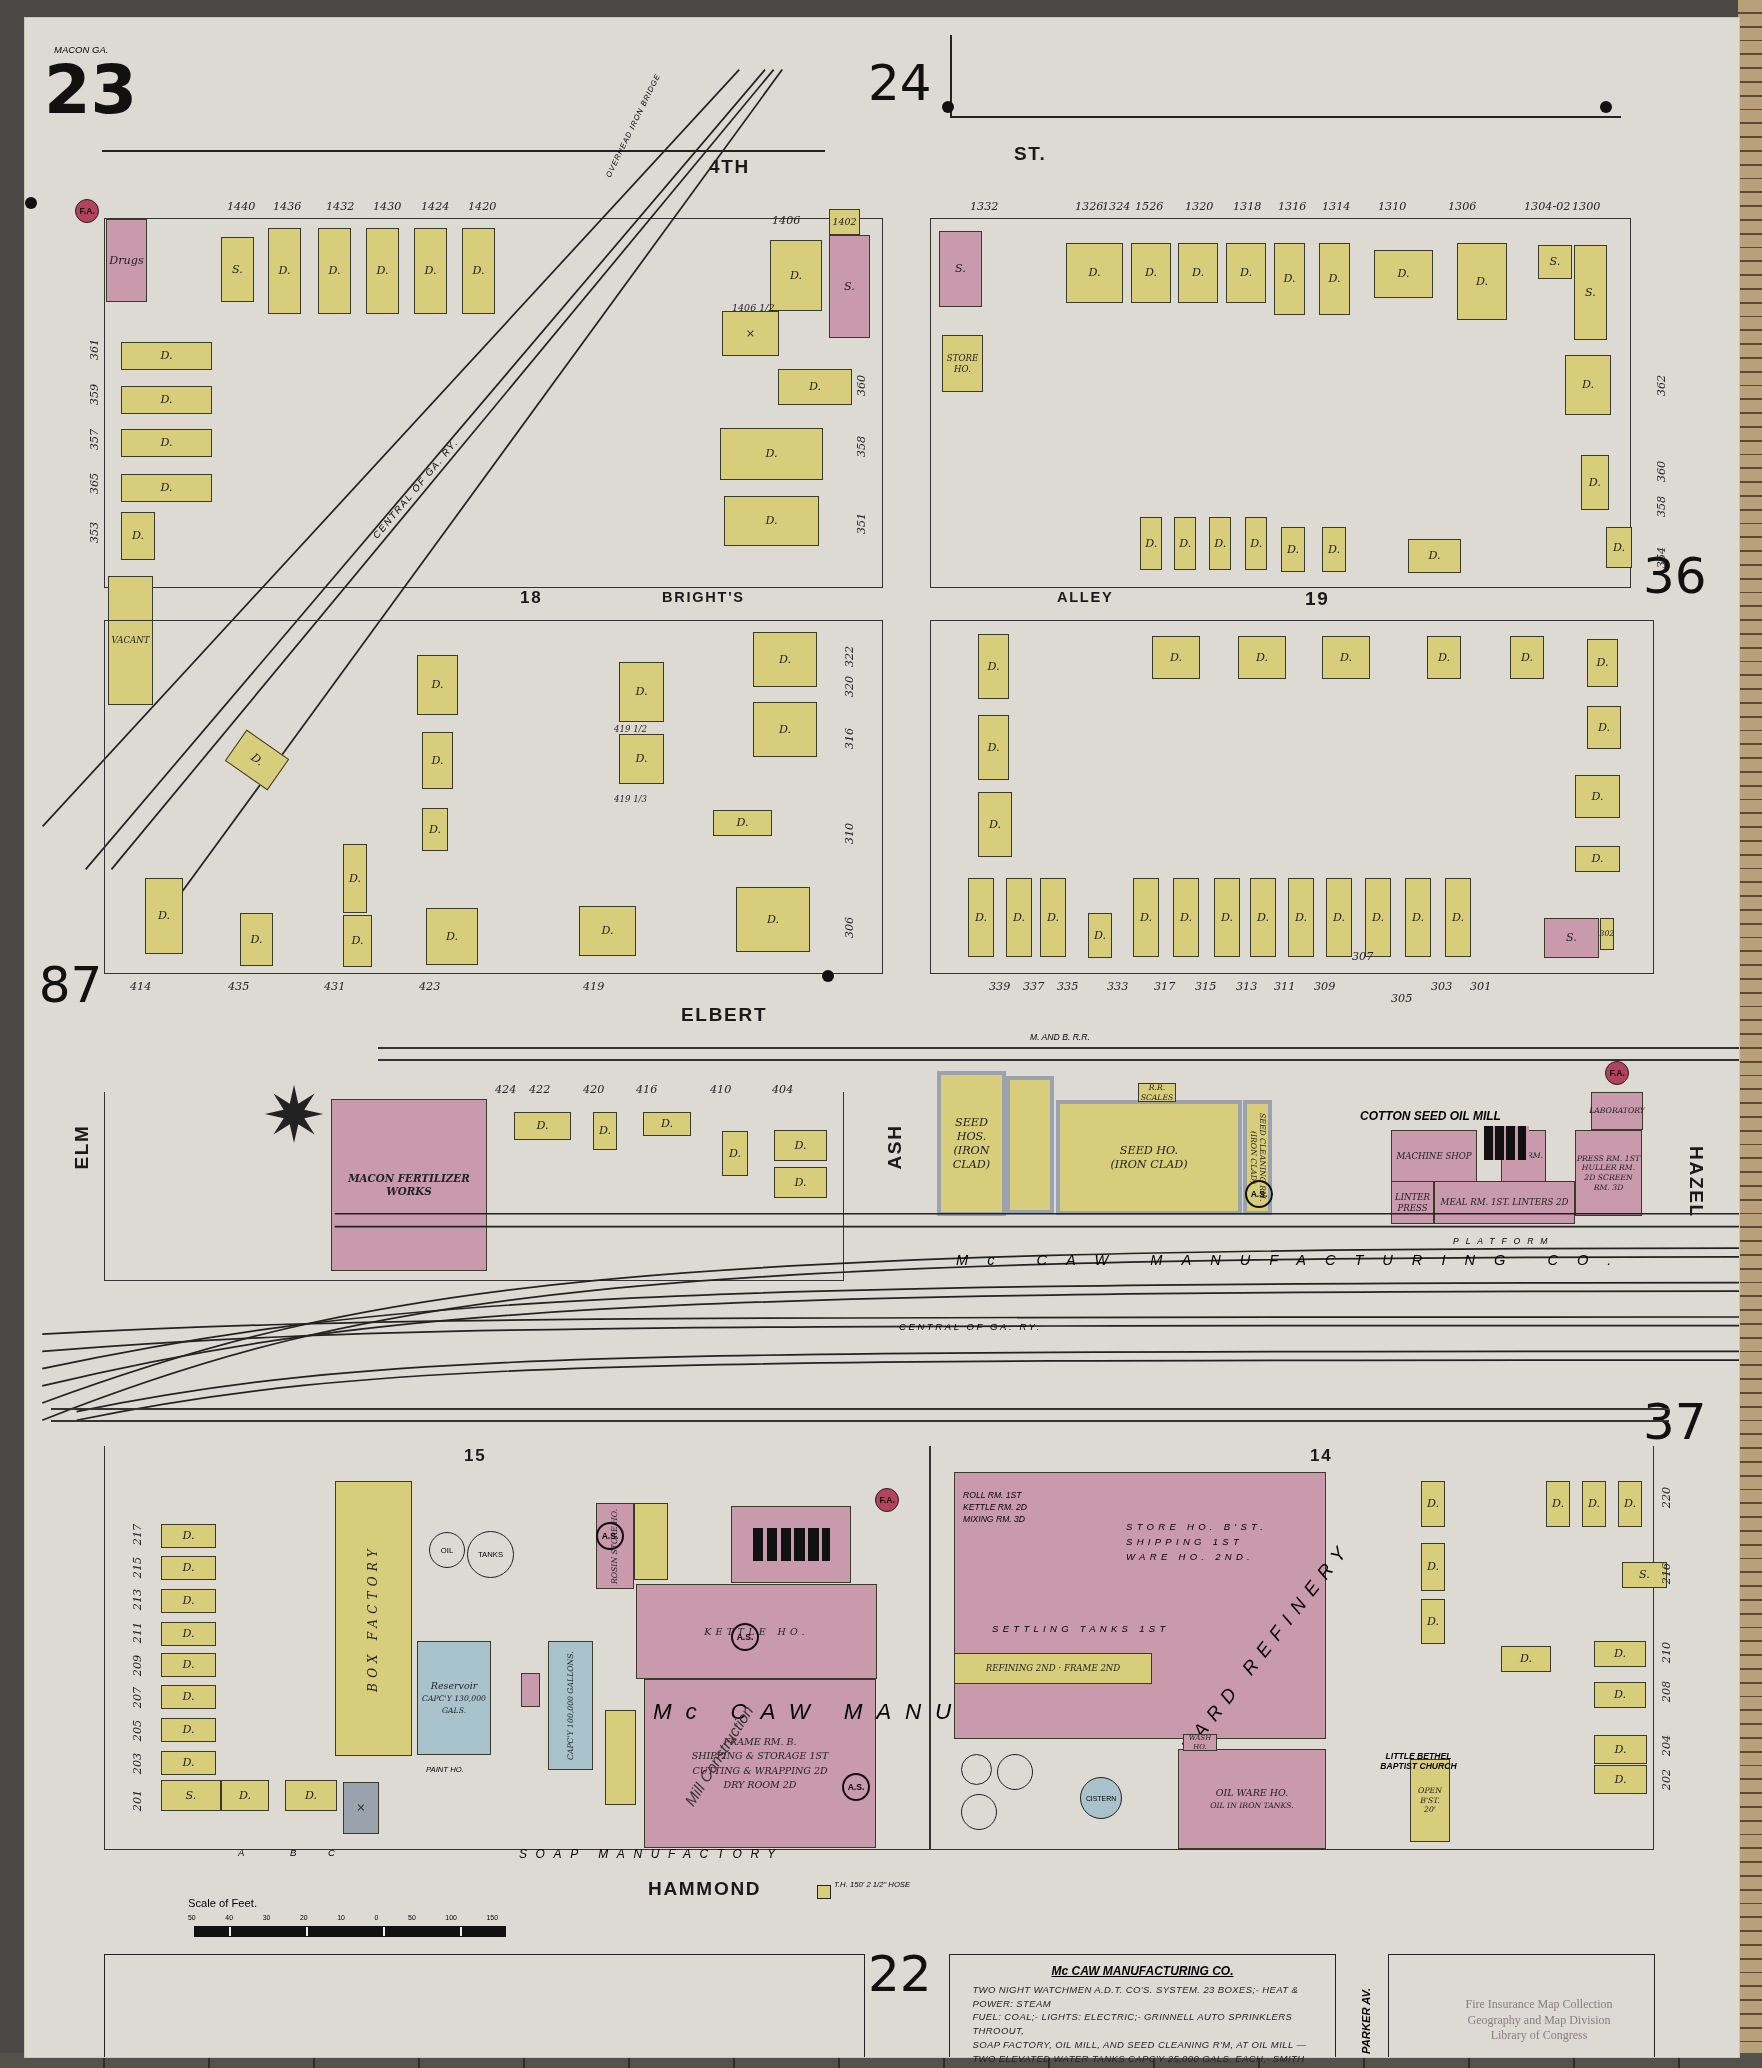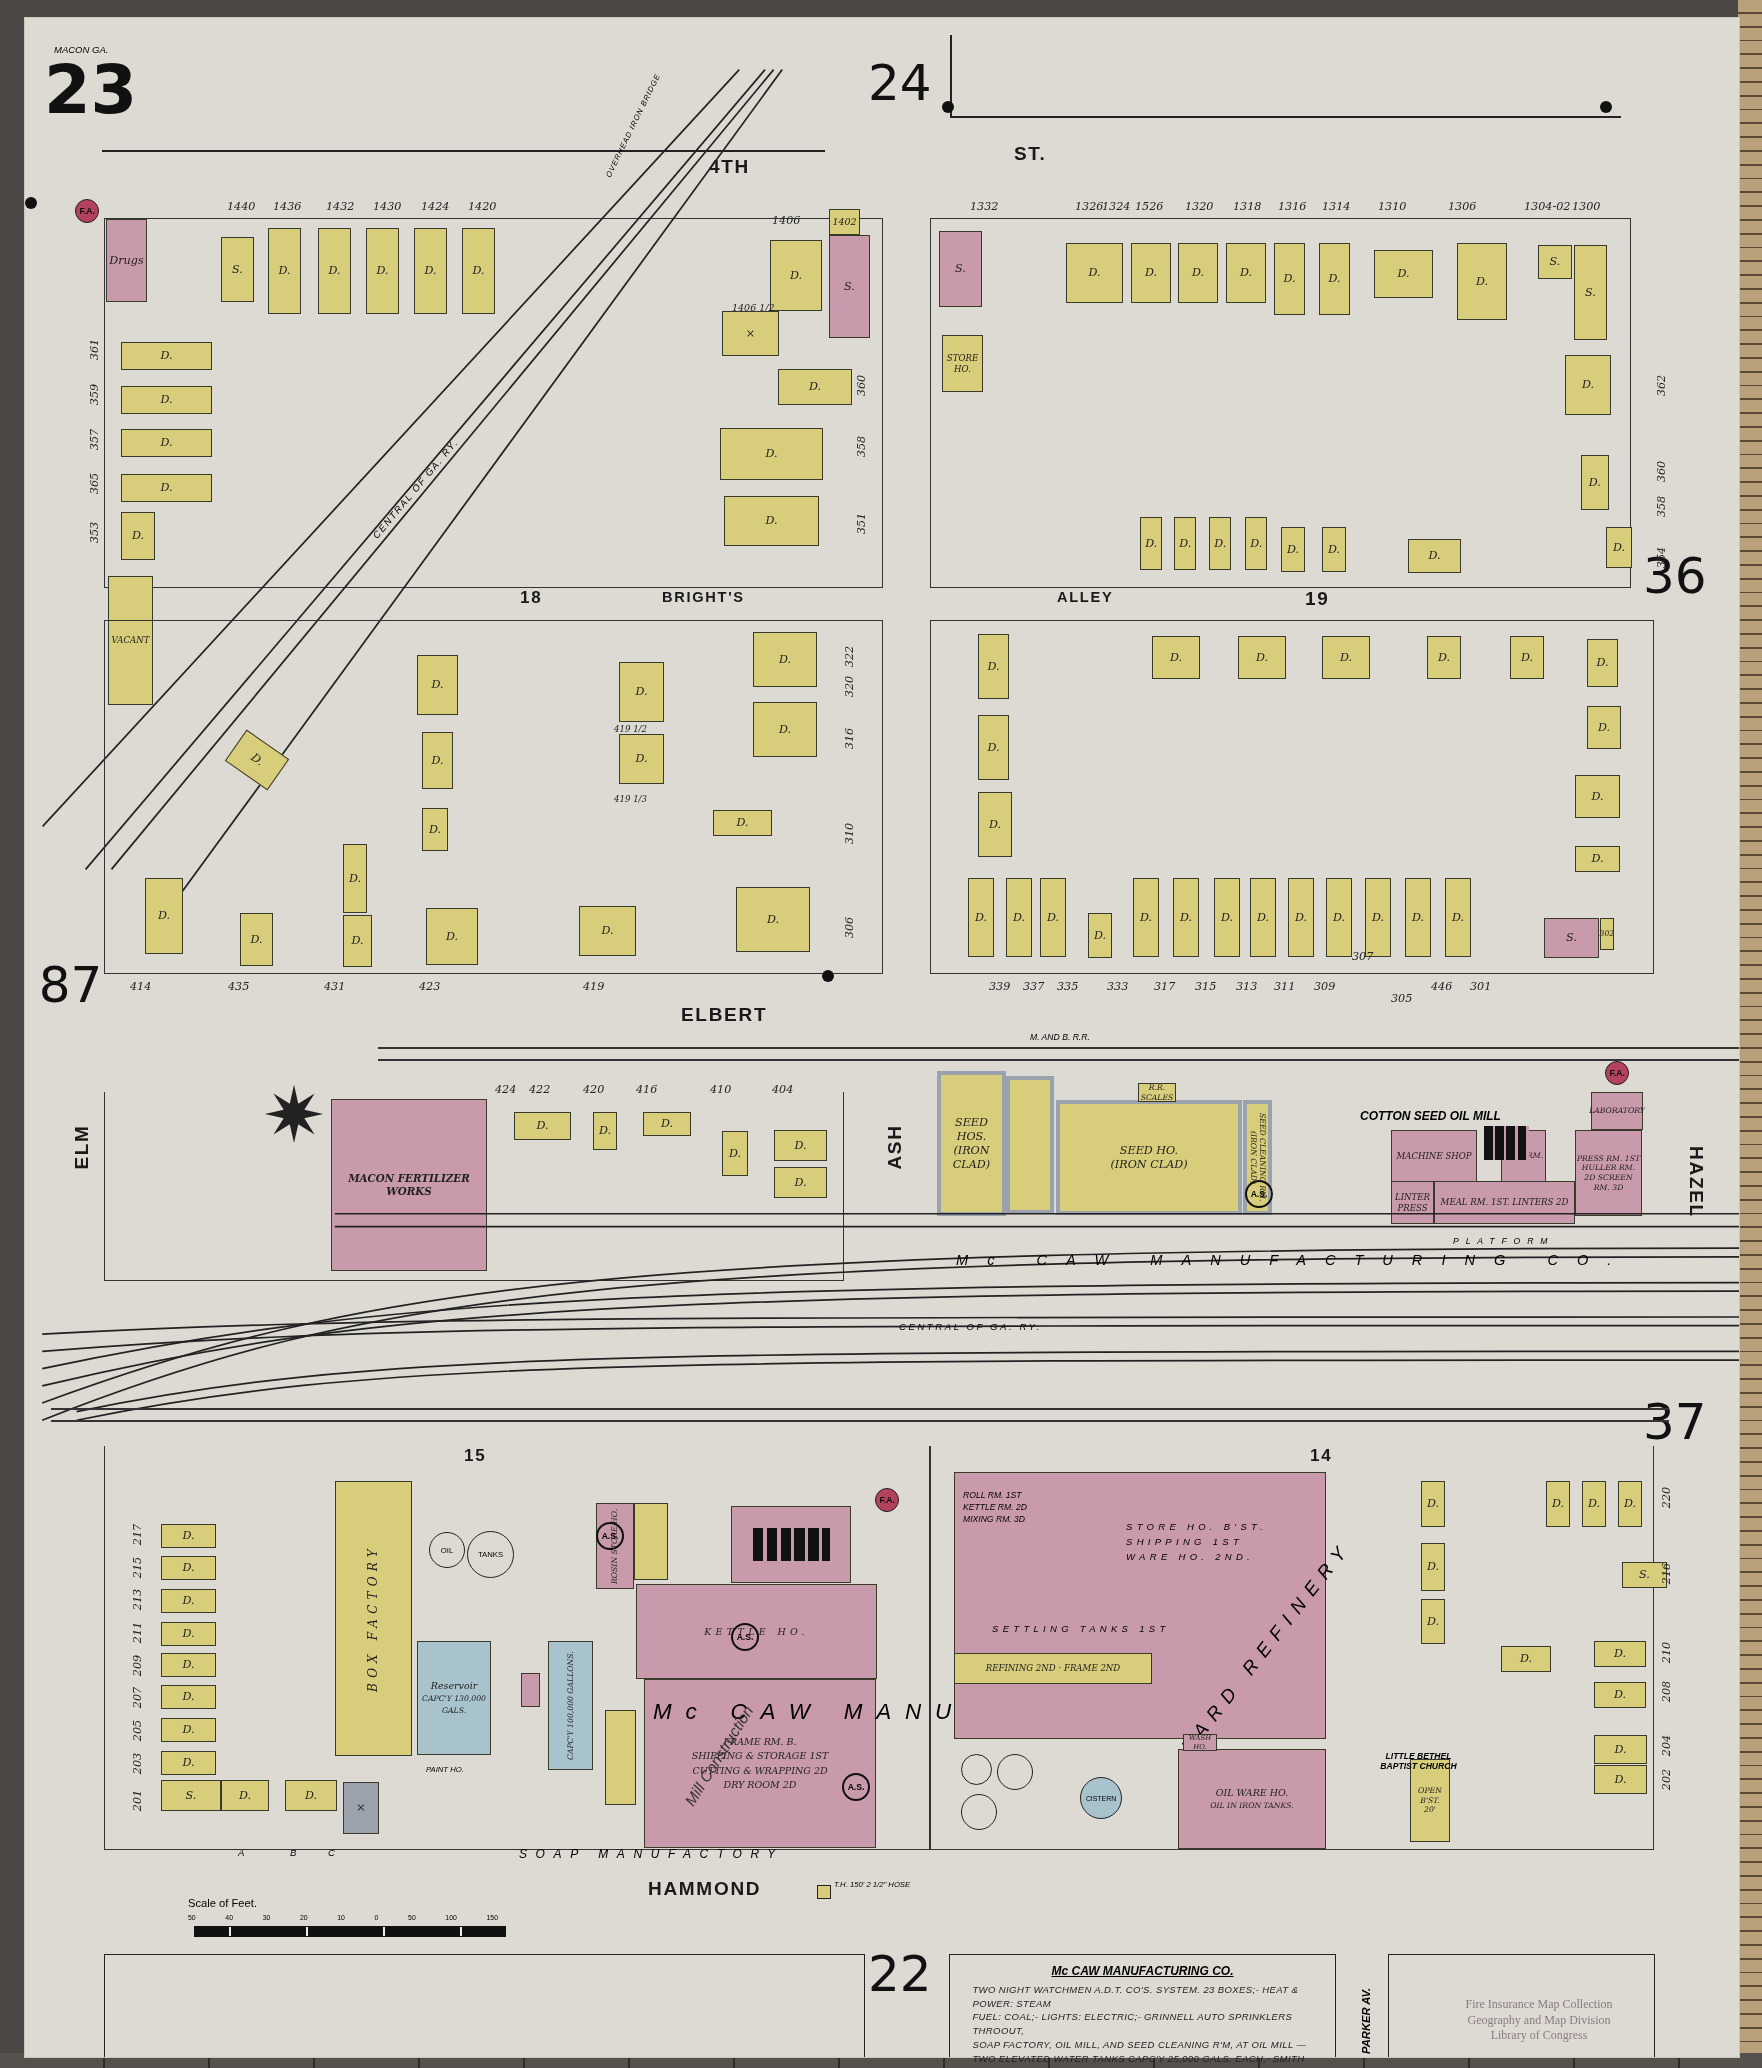--- a/index.html
+++ b/index.html
@@ -218,21 +218,21 @@
   <div class="num" style="left:998px;top:962px;">337</div>
   <div class="num" style="left:1032px;top:962px;">335</div>
   <div class="num" style="left:1082px;top:962px;">333</div>
   <div class="num" style="left:1129px;top:962px;">317</div>
   <div class="num" style="left:1170px;top:962px;">315</div>
   <div class="num" style="left:1211px;top:962px;">313</div>
   <div class="num" style="left:1249px;top:962px;">311</div>
   <div class="num" style="left:1289px;top:962px;">309</div>
   <div class="num" style="left:1327px;top:926px;margin-top:6px;">307</div>
   <div class="num" style="left:1366px;top:974px;">305</div>
-  <div class="num" style="left:1406px;top:962px;">446</div>
+  <div class="num" style="left:1406px;top:962px;">303</div>
   <div class="num" style="left:1445px;top:962px;">301</div>
 
   <div class="street" style="left:656px;top:986px;">ELBERT</div>
   <div class="abs" style="left:1005px;top:1014px;font-size:8.6px;font-style:italic;">M. AND B. R.R.</div>
   <div class="track" style="left:353px;top:1029px;width:1361px;"></div>
   <div class="track" style="left:353px;top:1041px;width:1361px;"></div>
   <div class="street" style="left:34px;top:1118px;transform:rotate(-90deg);">ELM</div>
   <div class="street" style="left:847px;top:1118px;transform:rotate(-90deg);">ASH</div>
   <div class="street" style="left:1635px;top:1153px;transform:rotate(90deg);">HAZEL</div>
 

